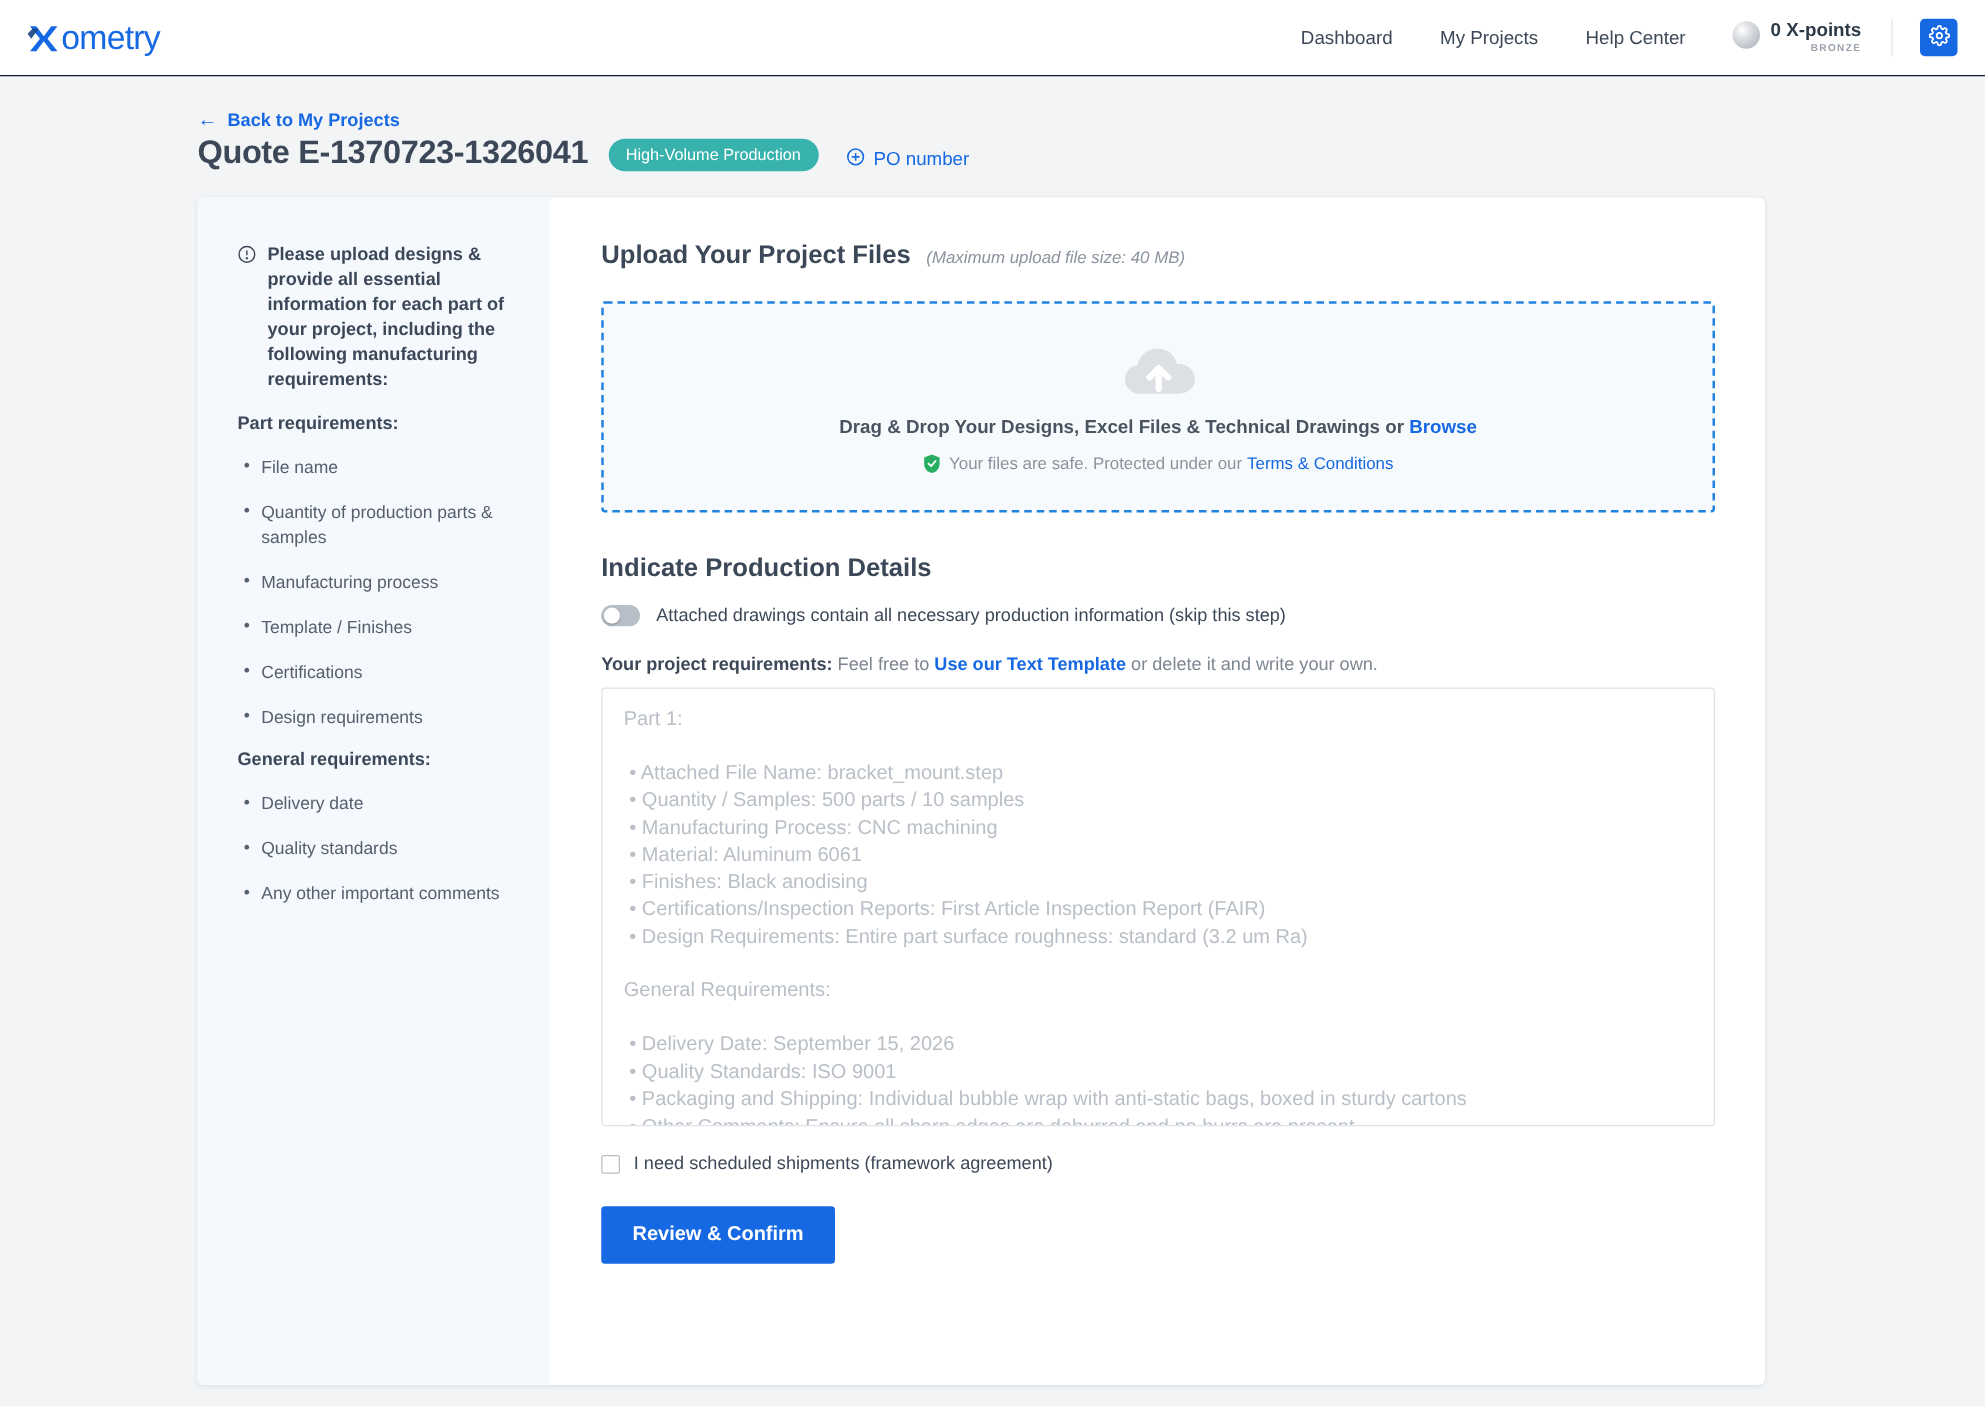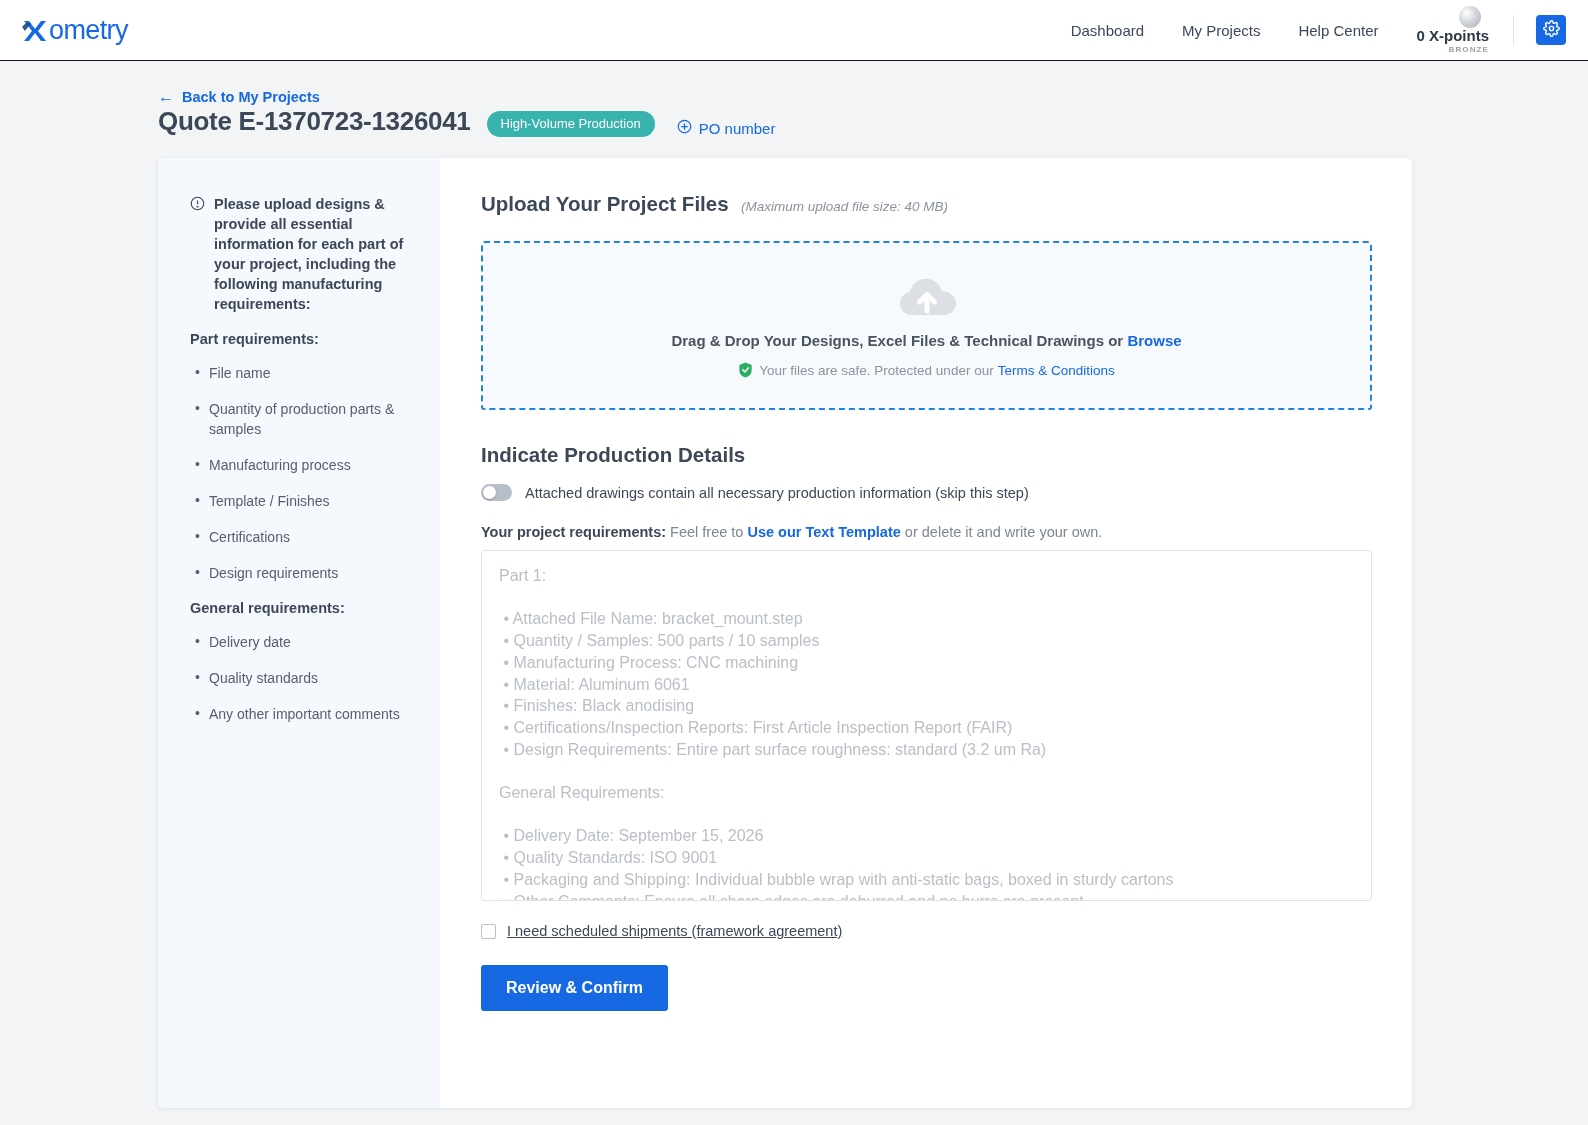--- a/index.html
+++ b/index.html
@@ -36,21 +36,21 @@
   }
   .nav-link {
     font-size: 15px;
     color: #3c4858;
     margin-right: 38px;
     text-decoration: none;
     white-space: nowrap;
   }
 
   .xpoints {
-    display: flex; align-items: flex-end; margin-right: 24px; flex-direction: column;
+    display: flex; align-items: flex-start; margin-right: 24px;
   }
   .xp-avatar {
     width: 22px; height: 22px; border-radius: 50%;
     background: radial-gradient(circle at 35% 32%, #ffffff 0%, #d2d5da 45%, #a9aeb6 100%);
     margin-right: 8px;
     display:flex; align-items:center; justify-content:center;
     font-size: 10px; color:#ffffff; font-weight:700;
   }
   .xp-text-wrap { display:flex; flex-direction: column; align-items: flex-end; line-height: 1; }
   .xp-label { font-size: 15px; font-weight: 700; color: #2c3a47; }
@@ -197,21 +197,21 @@
     overflow: hidden;
     cursor: text;
   }
   .ta-line {
     font-size: 16px; line-height: 21.7px; color: #b9bfc6;
     white-space: pre;
   }
   .ta-gap { height: 21.7px; }
 
   .check-row {
-    margin-top: 22px; display: flex; align-items: flex-end; text-decoration: underline;
+    margin-top: 22px; display: flex; align-items: flex-end;
   }
   .checkbox {
     width: 15px; height: 15px; border: 1px solid #b9bfc6;
     border-radius: 2px; background: #fff; margin-right: 11px;
     flex-shrink: 0; cursor: pointer;
   }
   .check-label { font-size: 14.5px; color: #3c4858; }
 
   .primary-btn {
     margin-top: 26px;

